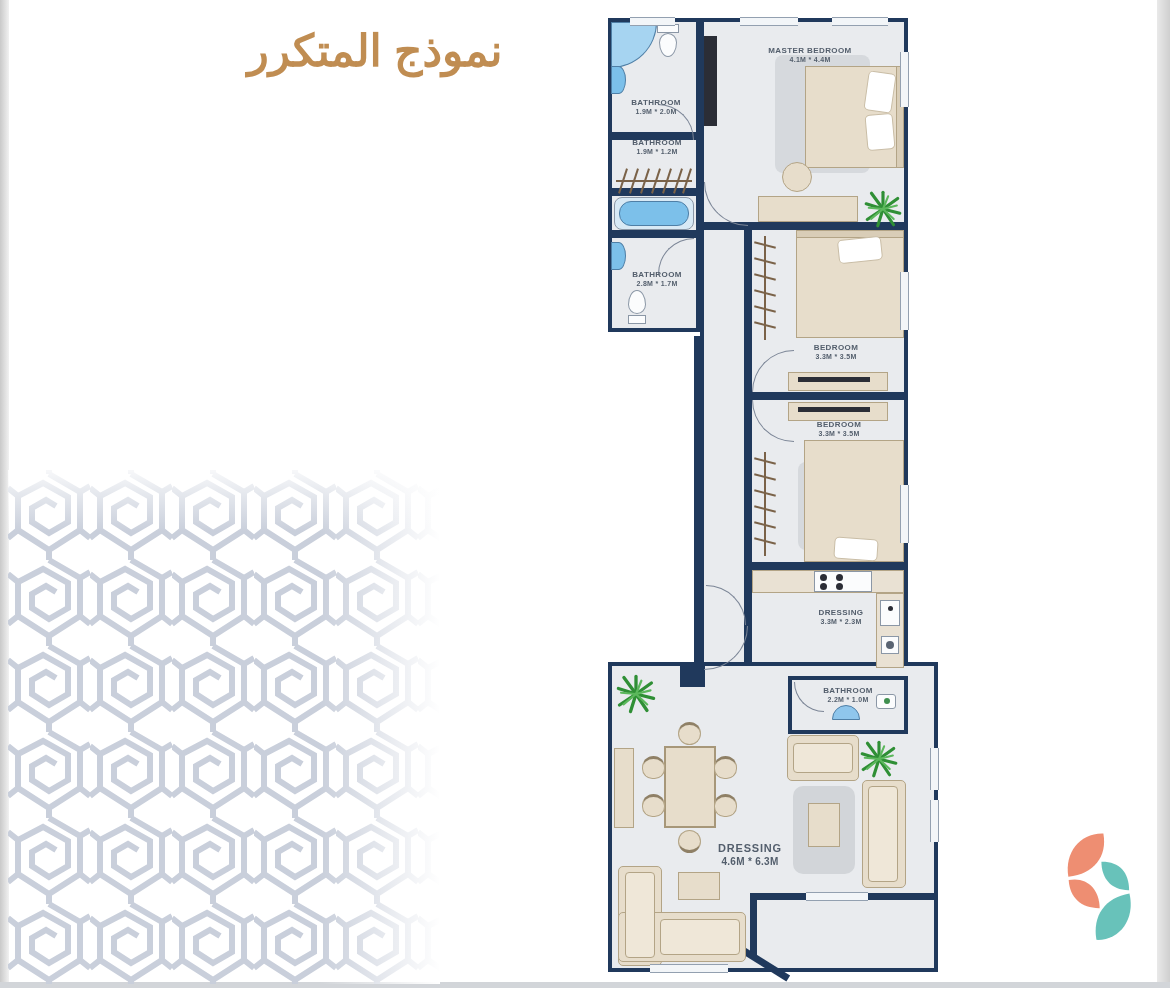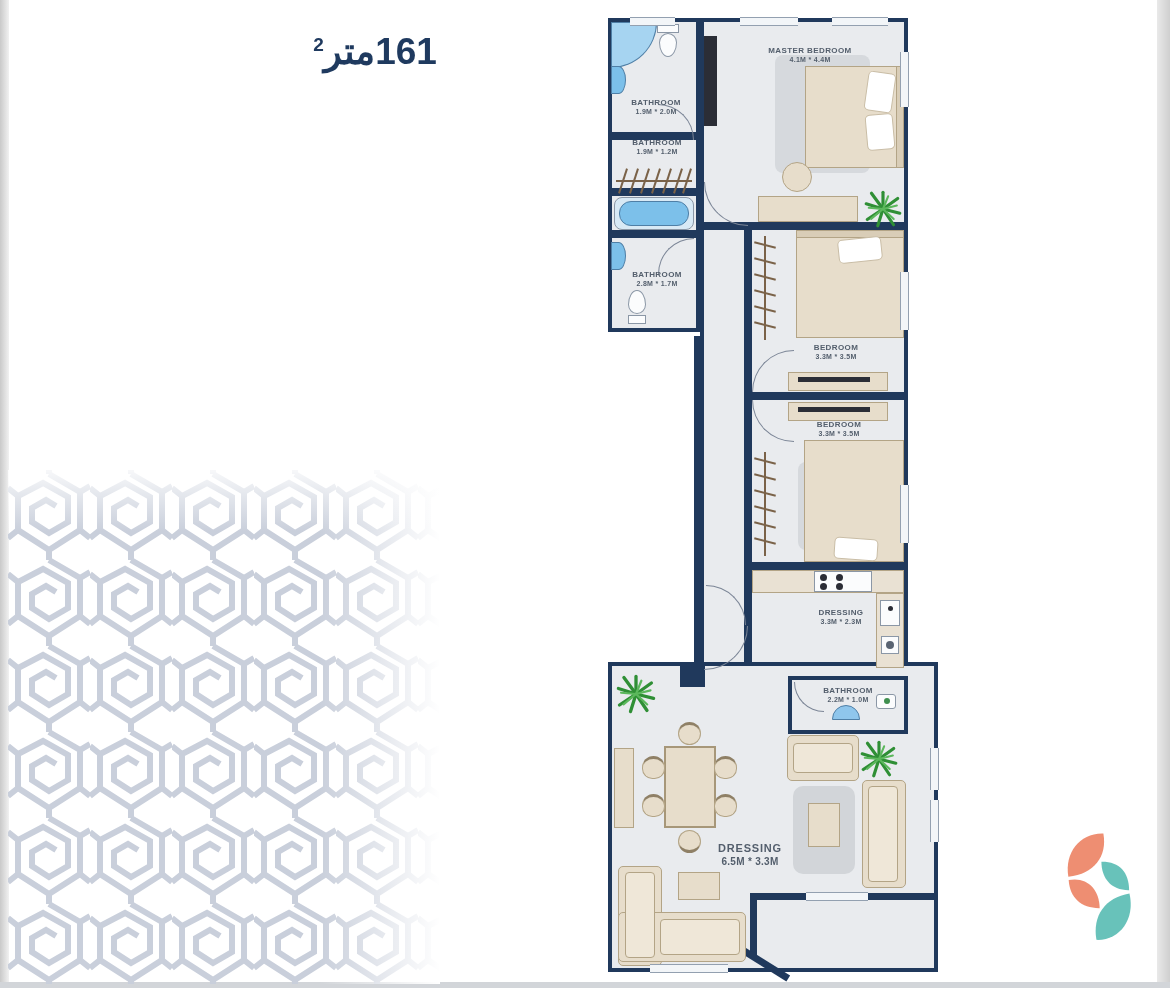--- a/index.html
+++ b/index.html
@@ -44,21 +44,21 @@
   #logo{position:absolute;left:1058px;top:824px;}
 </style>
 </head>
 <body>
 
 <div class="edge-l"></div>
 <div class="edge-r"></div>
 <div class="edge-b"></div>
 
 <div class="titlebox">
-  <div class="area-ar" dir="rtl"><span>161</span><span>متر</span><sup>2</sup></div>
+  <div class="title-ar">نموذج المتكرر</div>
 </div>
 
 <div id="pattern">
   <svg width="432" height="514" xmlns="http://www.w3.org/2000/svg">
     <defs>
       <pattern id="maze" width="82" height="86" patternUnits="userSpaceOnUse">
         <g stroke="#c9cfdb" stroke-width="6" fill="none">
           <path d="M41 4 L72 22 L72 60 L41 80 L10 60 L10 26 L35 13 L60 27 L60 52 L41 63 L24 52 L24 38 L38 30 L48 36"></path>
           <path d="M41 80 L41 86 M41 0 L41 4 M10 60 L0 68 M72 60 L82 68 M0 18 L10 26 M72 22 L82 16"></path>
         </g>
@@ -312,21 +312,21 @@
   <div class="lbl" style="left:185px;top:598px;width:112px">
     <div class="lname">DRESSING</div>
       <div class="ldims">3.3M * 2.3M</div>
   </div>
   <div class="lbl" style="left:196px;top:676px;width:104px">
     <div class="lname">BATHROOM</div>
       <div class="ldims">2.2M * 1.0M</div>
   </div>
   <div class="lbl big" style="left:85px;top:832px;width:130px">
     <div class="lname">DRESSING</div>
-      <div class="ldims">6.5M * 3.3M</div>
+      <div class="ldims">4.6M * 6.3M</div>
   </div>
 </div>
 
 <div id="logo">
   <svg width="82" height="124" viewBox="0 0 100 150" xmlns="http://www.w3.org/2000/svg">
     <g transform="rotate(-6 50 75)">
       <path d="M14 60 C12 30 34 8 62 12 C64 40 46 60 14 60 Z" fill="#ee8e72"></path>
       <path d="M14 64 C36 62 50 78 48 102 C26 100 13 86 14 64 Z" fill="#ee8e72"></path>
       <path d="M56 46 C78 48 88 62 86 84 C64 82 54 66 56 46 Z" fill="#68c2ba"></path>
       <path d="M86 88 C90 120 68 144 40 140 C38 110 56 90 86 88 Z" fill="#68c2ba"></path>

